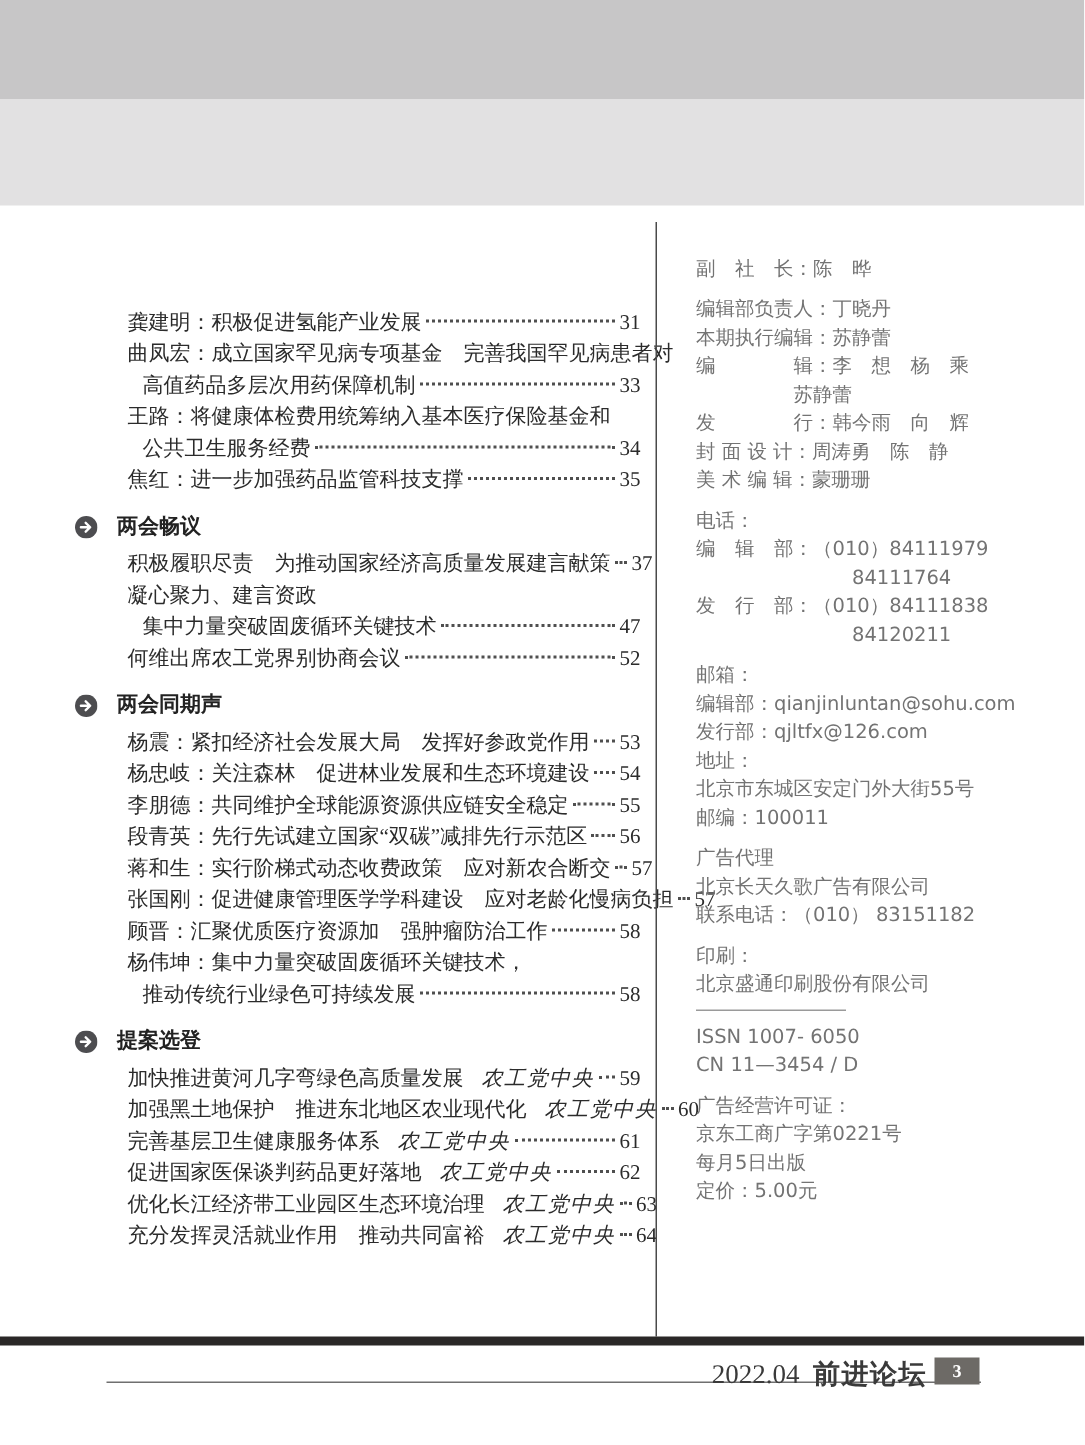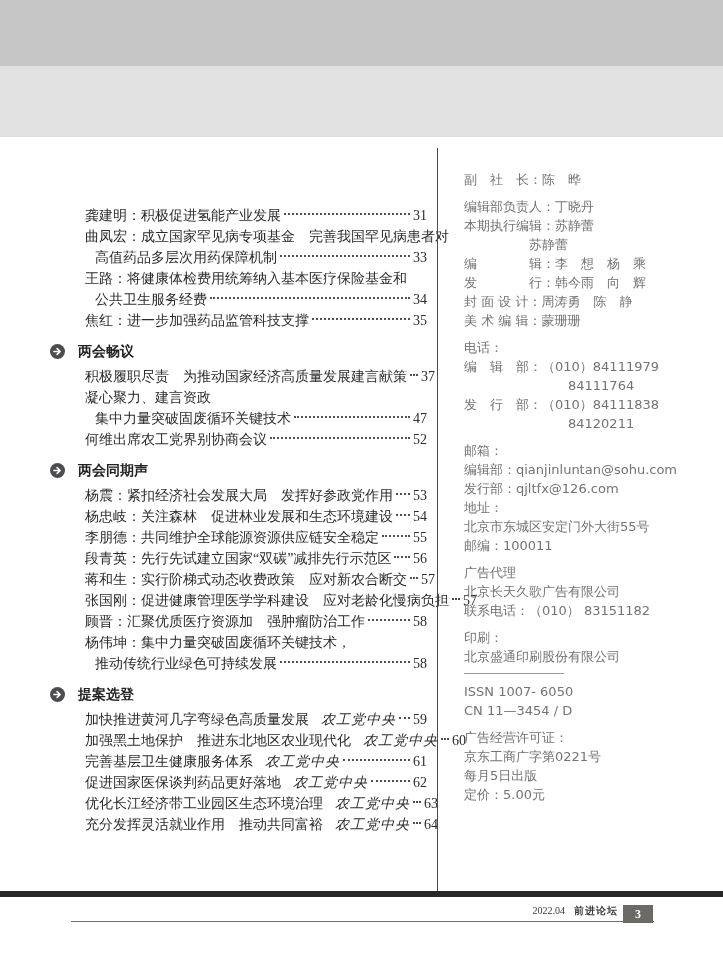--- a/index.html
+++ b/index.html
@@ -37,21 +37,21 @@
   .mh-block:first-child{margin-top:0;}
   .mh-line{white-space:nowrap;}
   .mh-line.ind1{padding-left:65px;}
   .mh-line.ind2{padding-left:104px;}
   .mh-divider{width:100px;height:1px;background:#9a9a9a;margin:7px 0 6px 0;}
 
   
   .footer-bar{position:absolute;left:0;top:891px;width:723px;height:6px;background:#2a2827;}
   .footer-rule{position:absolute;left:71px;top:921px;width:583px;height:1px;background:#6f6f6f;}
   .footer-text{position:absolute;left:400px;top:904px;width:218px;text-align:right;
-               font-size:10px;color:#3a3a3a;white-space:nowrap;}
+               font-size:18px;color:#3a3a3a;white-space:nowrap;}
   .f-issue{font-family:"Liberation Serif","DejaVu Serif",serif;}
   .f-mag{font-weight:bold;margin-left:9px;letter-spacing:1px;}
   .f-page{position:absolute;left:623px;top:905px;width:30px;height:18px;background:#6d6a66;
           color:#fff;font-size:12px;font-weight:bold;text-align:center;line-height:18px;
           font-family:"Liberation Serif","DejaVu Serif",serif;}
 </style>
 </head>
 <body>
 
 <div class="page">
@@ -242,22 +242,22 @@
 
   <div class="divider-v"></div>
 
   <div class="masthead" id="masthead">
       <div class="mh-block">
         <div class="mh-line">副　社　长：陈　晔</div>
       </div>
       <div class="mh-block">
         <div class="mh-line">编辑部负责人：丁晓丹</div>
         <div class="mh-line">本期执行编辑：苏静蕾</div>
+        <div class="mh-line">编　　　　辑：李　想　杨　乘</div>
         <div class="mh-line ind1">苏静蕾</div>
-        <div class="mh-line">编　　　　辑：李　想　杨　乘</div>
         <div class="mh-line">发　　　　行：韩今雨　向　辉</div>
         <div class="mh-line">封 面 设 计：周涛勇　陈　静</div>
         <div class="mh-line">美 术 编 辑：蒙珊珊</div>
       </div>
       <div class="mh-block">
         <div class="mh-line">电话：</div>
         <div class="mh-line">编　辑　部：（010）84111979</div>
         <div class="mh-line ind2">84111764</div>
         <div class="mh-line">发　行　部：（010）84111838</div>
         <div class="mh-line ind2">84120211</div>

